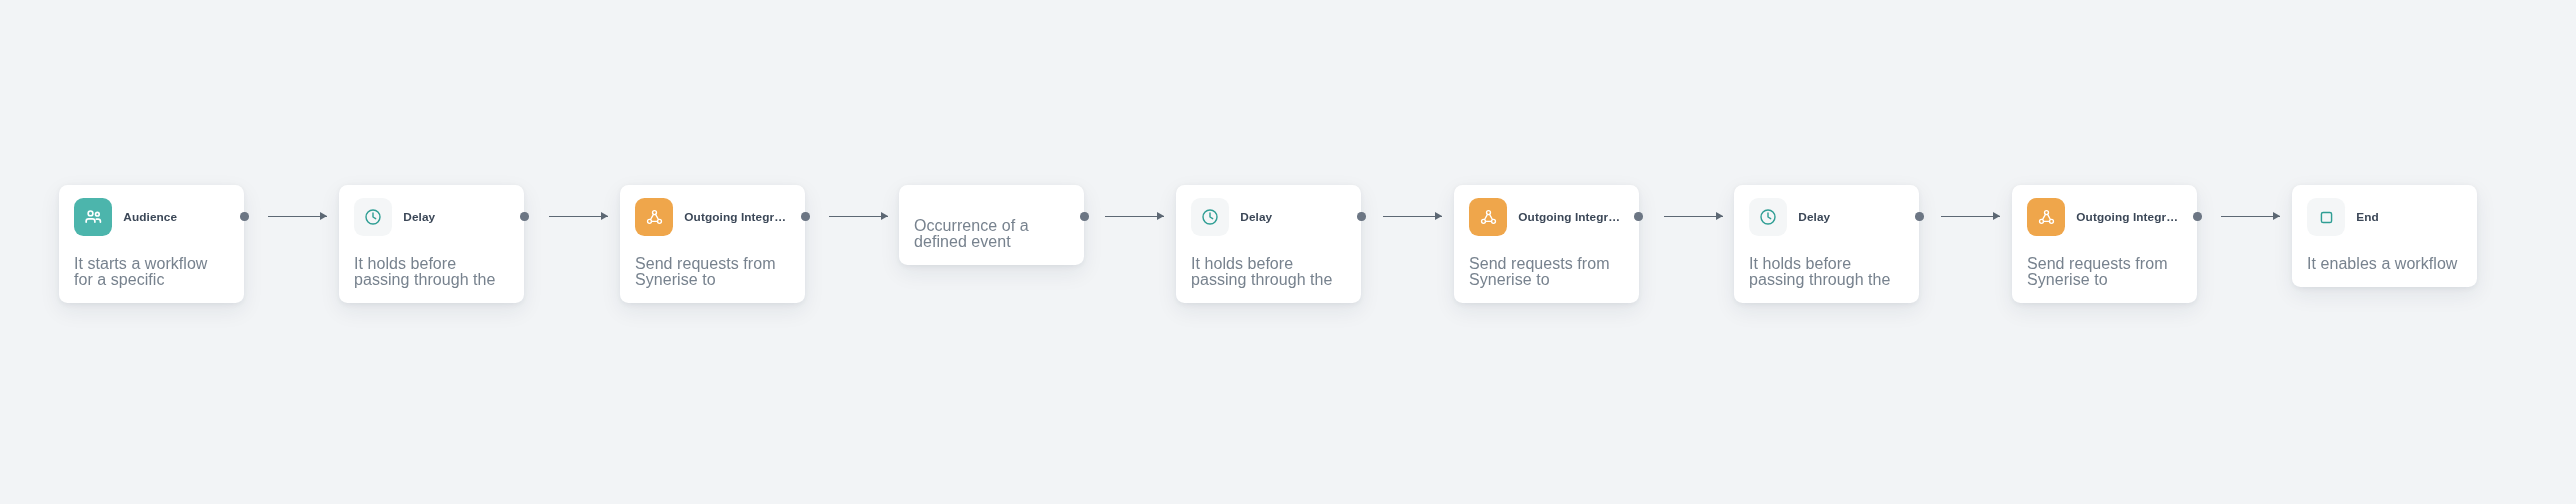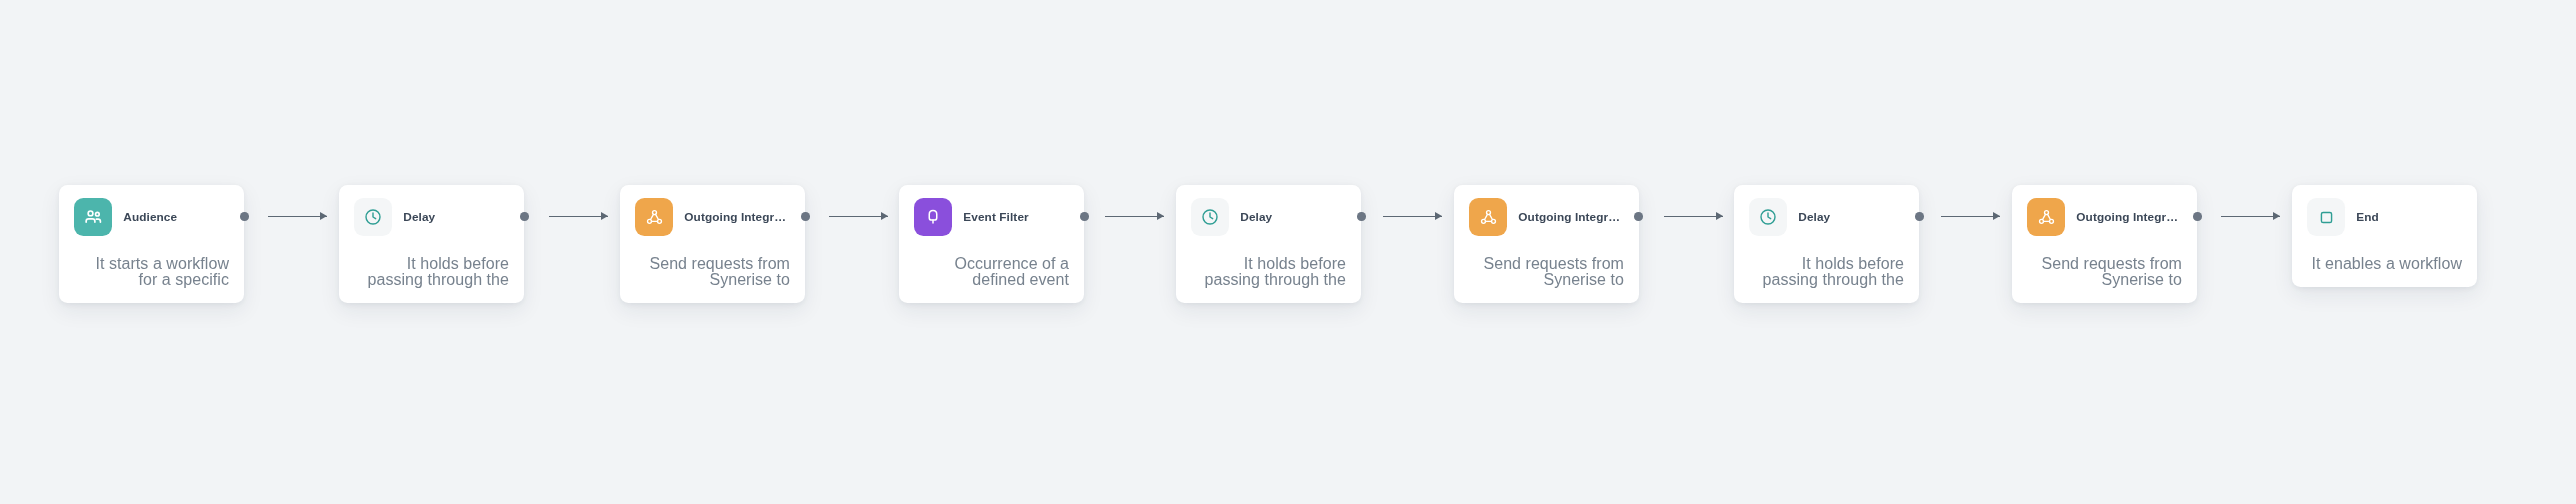--- a/index.html
+++ b/index.html
@@ -11,21 +11,20 @@
     height: 505px;
     background: #f2f4f6;
     font-family: "Liberation Sans", sans-serif;
     overflow: hidden;
   }
 
   #canvas {
     position: relative;
     width: 2576px;
     height: 362px;
-    text-align: right;
   }
 
   
   .node {
     position: absolute;
     width: 185px;
     background: #ffffff;
     border-radius: 8.5px;
     box-shadow: 0 1.9px 5.6px rgba(26, 42, 61, 0.055),
                 0 7.5px 21px rgba(26, 42, 61, 0.075);
@@ -187,29 +186,20 @@
             <path d="M13.2 8.45l3.3 5.85"></path>
             <path d="M8.55 16.4h6.9"></path>
           </svg>
         </div>
         <div class="node-title">Outgoing Integr…</div>
       </div>
       <div class="node-desc">Send requests from Synerise to external…</div>
     </div>
     <div class="out-dot" style="left: 801px; top: 212px;"></div>
     <div class="node" style="left: 899px; top: 185px;">
-      <div class="node-head">
-        <div class="node-icon icon-purple">
-          <svg width="20" height="20" viewBox="0 0 24 24" fill="none" stroke="#ffffff" stroke-width="1.8" stroke-linecap="round" stroke-linejoin="round">
-            <path d="M12 4.1c-2.6 0-4.5 2-4.5 4.5v4.2c0 1.6 1.3 2.9 2.9 2.9h3.2c1.6 0 2.9-1.3 2.9-2.9V8.6c0-2.5-1.9-4.5-4.5-4.5z"></path>
-            <path d="M12 15.7v3.4"></path>
-          </svg>
-        </div>
-        <div class="node-title">Event Filter</div>
-      </div>
       <div class="node-desc">Occurrence of a defined event enables the…</div>
     </div>
     <div class="out-dot" style="left: 1080px; top: 212px;"></div>
     <div class="node" style="left: 1176px; top: 185px;">
       <div class="node-head">
         <div class="node-icon icon-gray">
           <svg width="20" height="20" viewBox="0 0 24 24" fill="none" stroke="#2f9e94" stroke-width="1.7" stroke-linecap="round" stroke-linejoin="round">
             <circle cx="12" cy="12" r="8.4"></circle>
             <path d="M12 7.2V12l3.2 2"></path>
           </svg>

